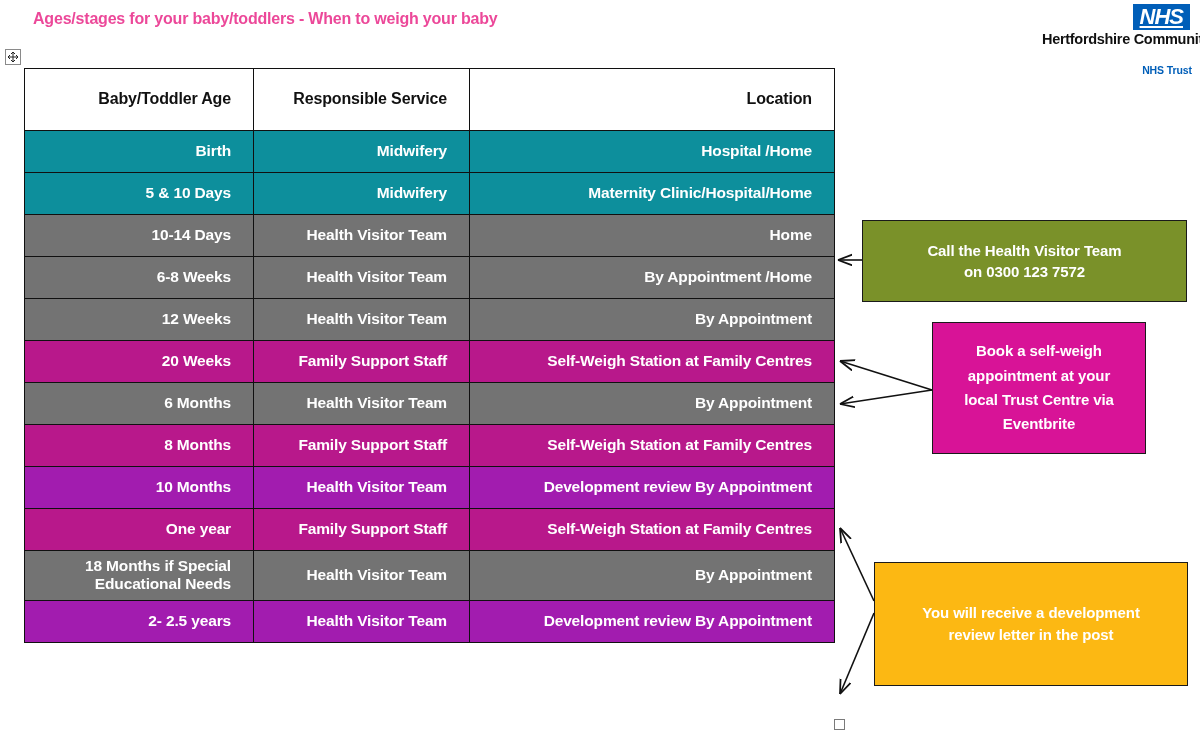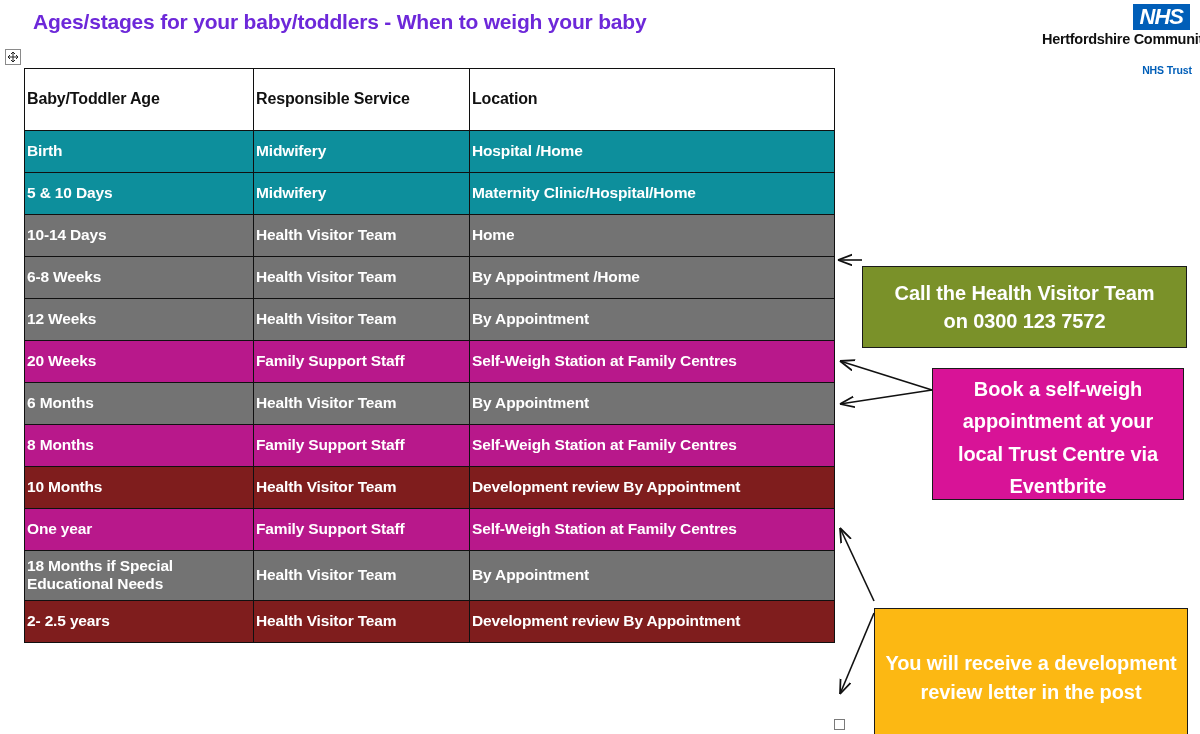--- a/index.html
+++ b/index.html
@@ -14,24 +14,24 @@
     overflow: hidden;
     font-family: "Liberation Sans", sans-serif;
     color: #000000;
   }
 
   
   #doc-title {
     position: absolute;
     left: 33px;
     top: 10px;
-    font-size: 21px;
+    font-size: 16px;
     font-weight: bold;
     letter-spacing: -0.2px;
-    color: #6d28d9;
+    color: #ec4899;
     white-space: nowrap;
   }
 
   
   #nhs-logo {
     position: absolute;
     right: 8px;
     top: 4px;
     width: 150px;
     text-align: right;
@@ -41,20 +41,21 @@
     background: #005EB8;
     color: #ffffff;
     font-family: "Liberation Sans", sans-serif;
     font-weight: bold;
     font-style: italic;
     font-size: 22px;
     line-height: 24px;
     padding: 1px 7px 1px 7px;
     letter-spacing: -1px;
     margin-right: 2px;
+    text-decoration: underline;
   }
   #nhs-logo .trust-name {
     display: block;
     font-size: 14.5px;
     font-weight: bold;
     color: #111111;
     line-height: 17px;
     margin-top: 1px;
     white-space: nowrap;
     letter-spacing: -0.3px;
@@ -102,77 +103,75 @@
     width: 810px;
     border-collapse: collapse;
     table-layout: fixed;
   }
   #schedule-table col.c1 { width: 229px; }
   #schedule-table col.c2 { width: 216px; }
   #schedule-table col.c3 { width: 365px; }
 
   #schedule-table td, #schedule-table th {
     border: 1.6px solid #101010;
-    padding: 6px 2px;
+    padding: 6px 22px;
     vertical-align: middle;
-    text-align: left;
+    text-align: right;
     font-size: 15.5px;
     font-weight: bold;
     line-height: 1.18;
     letter-spacing: -0.15px;
     box-sizing: border-box;
     margin-left: 12px;
   }
   #schedule-table thead th {
     background: #ffffff;
     color: #111111;
     height: 62px;
     font-size: 16px;
   }
   #schedule-table tbody td {
     color: #ffffff;
     height: 42px;
   }
   tr.band-teal    td { background: #0d8f9c; }
   tr.band-green   td { background: #737373; }
   tr.band-magenta td { background: #b8188b; }
-  tr.band-orange  td { background: #7f1d1d; }
+  tr.band-orange  td { background: #a21caf; }
   tr.r-tall td { height: 50px; }
   tr.r-xtall td { height: 72px; }
 
   
   .callout {
     position: absolute;
     box-sizing: border-box;
     border: 1.6px solid #1a1a1a;
     color: #ffffff;
     font-weight: bold;
-    font-size: 20px;
+    font-size: 15px;
     line-height: 1.42;
     text-align: center;
     display: flex;
     flex-direction: column;
     align-items: center;
     justify-content: center;
     letter-spacing: -0.1px;
     padding: 4px 10px;
-    margin-top: 46px;
   }
   #callout-hv {
     left: 862px; top: 220px; width: 325px; height: 82px;
     background: #7a9129;
   }
   #callout-selfweigh {
-    left: 932px; top: 322px; width: 252px; height: 132px;
+    left: 932px; top: 322px; width: 214px; height: 132px;
     background: #d81397;
     line-height: 1.62;
-    justify-content: space-between;
   }
   #callout-devreview {
-    left: 874px; top: 562px; width: 314px; height: 139px;
+    left: 874px; top: 562px; width: 314px; height: 124px;
     background: #fcb813;
     line-height: 1.45;
   }
 
   
   #arrows-layer {
     position: absolute;
     left: 0; top: 0;
     width: 1200px; height: 734px;
     pointer-events: none;

